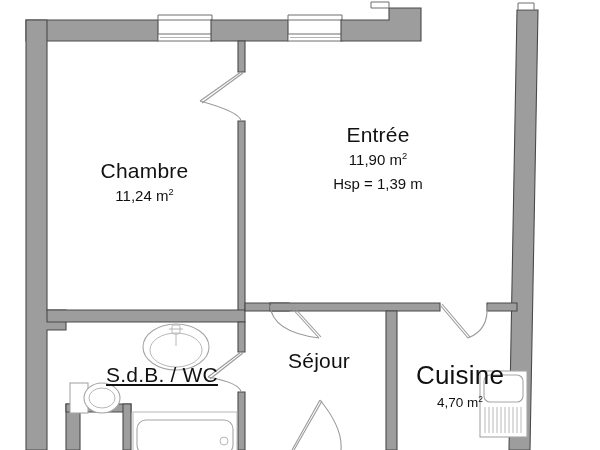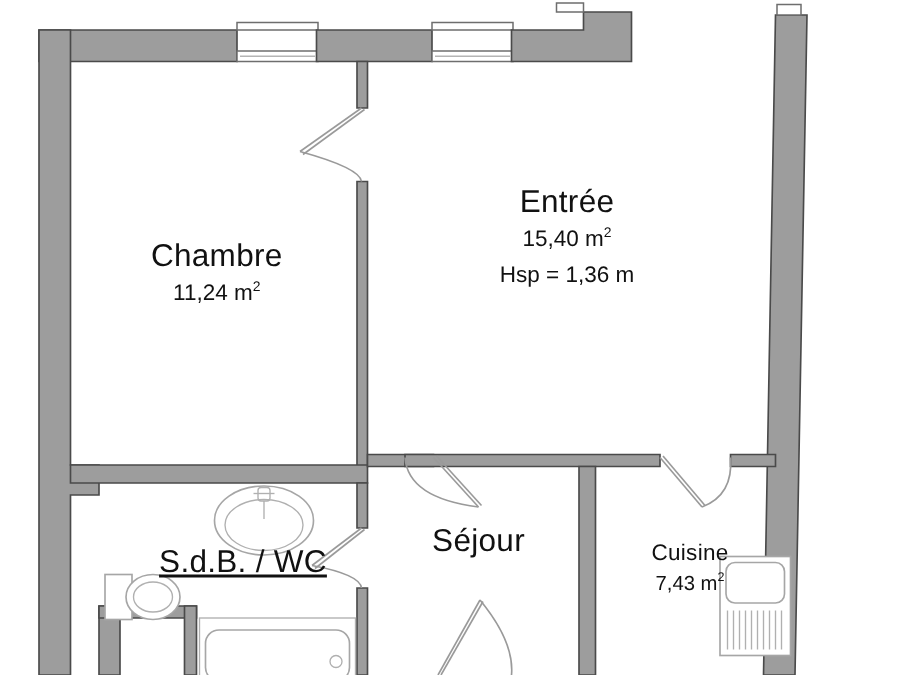--- a/index.html
+++ b/index.html
@@ -11,21 +11,21 @@
   }
   #plan-root{position:relative;width:600px;height:450px;background:#fff;}
   #floorplan-svg{position:absolute;left:0;top:0;width:600px;height:450px;display:block;}
   .room-label{
     position:absolute;text-align:center;white-space:nowrap;
     color:#111;line-height:1.22;pointer-events:none;
   }
   .room-name{font-size:21px;letter-spacing:.2px;}
   .room-area{font-size:15px;margin-top:3px;}
   .room-hsp{font-size:15px;margin-top:6px;}
-  .room-name.small{font-size:15px;}
+  .room-name.small{font-size:26px;}
   .room-area.small{font-size:13.5px;}
   sup.u{font-size:.62em;vertical-align:super;line-height:0;}
 </style>
 </head>
 <body>
 
 <div id="plan-root">
 
   <svg id="floorplan-svg" viewBox="0 0 600 450">
     <defs>
@@ -180,30 +180,30 @@
 
   </svg>
 
   <div class="room-label" style="left:62px;top:158px;width:165px;">
     <div class="room-name">Chambre</div>
     <div class="room-area"><span>11,24 m</span><sup class="u">2</sup></div>
   </div>
 
   <div class="room-label" style="left:288px;top:122px;width:180px;">
     <div class="room-name">Entrée</div>
-    <div class="room-area"><span>15,40 m</span><sup class="u">2</sup></div>
-    <div class="room-hsp">Hsp = 1,36 m</div>
+    <div class="room-area"><span>11,90 m</span><sup class="u">2</sup></div>
+    <div class="room-hsp">Hsp = 1,39 m</div>
   </div>
 
   <div class="room-label" style="left:72px;top:362px;width:180px;text-decoration:underline;">
     <div class="room-name">S.d.B. / WC</div>
   </div>
 
   <div class="room-label" style="left:256px;top:348px;width:126px;">
     <div class="room-name">Séjour</div>
   </div>
 
   <div class="room-label" style="left:400px;top:360px;width:120px;">
     <div class="room-name small">Cuisine</div>
-    <div class="room-area small"><span>7,43 m</span><sup class="u">2</sup></div>
+    <div class="room-area small"><span>4,70 m</span><sup class="u">2</sup></div>
   </div>
 
 </div>
 
 </body></html>

